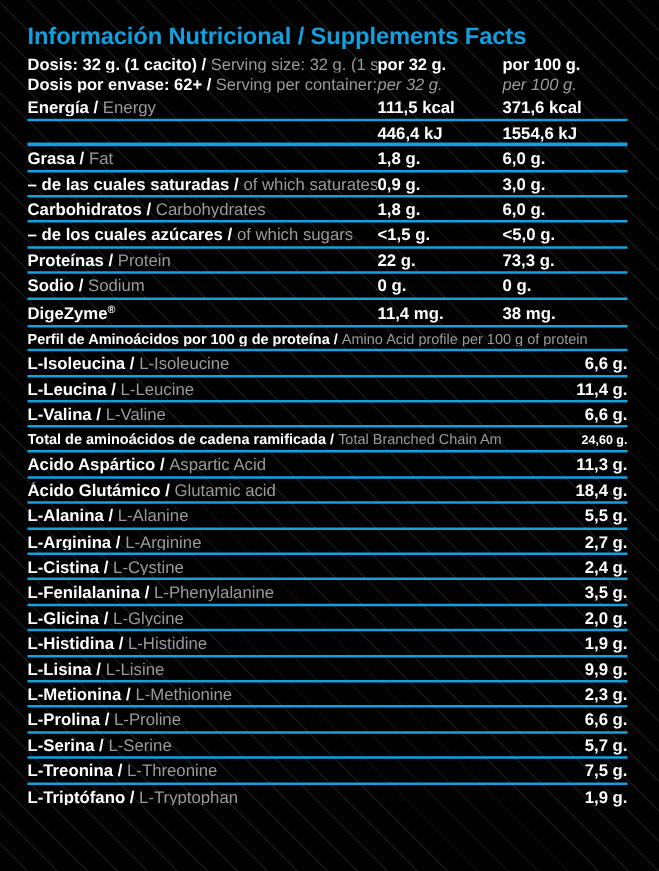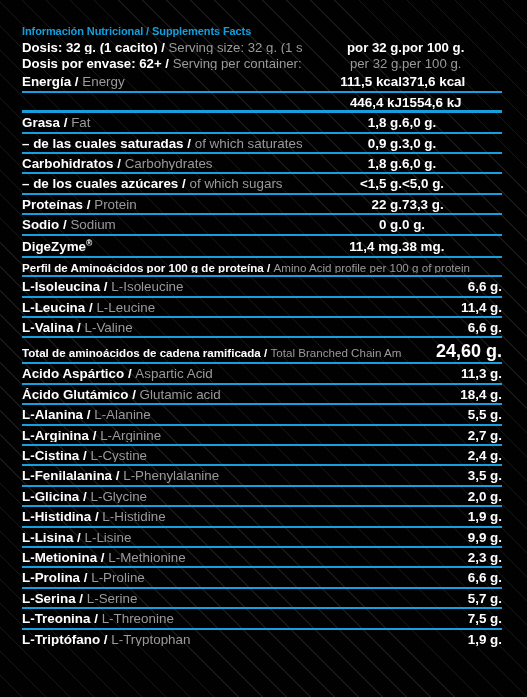--- a/index.html
+++ b/index.html
@@ -36,24 +36,24 @@
   #sheet {
     position: absolute;
     left: 22px;
     top: 0;
     width: 480px;
     height: 697px;
   }
 
   .title {
     color: #139fdd;
-    font-size: 11px;
+    font-size: 19px;
     font-weight: bold;
     letter-spacing: -0.1px;
-    padding-top: 25px;
+    padding-top: 19px;
     padding-bottom: 3px;
     white-space: nowrap;
   }
 
   
   .row {
     display: flex;
     align-items: baseline;
     position: relative;
     white-space: nowrap;
@@ -72,40 +72,40 @@
   .row.norule::after { content: none; }
 
   .lbl { flex: 1 1 auto; overflow: hidden; }
   .es { font-weight: bold; color: #ffffff; margin-top: 10px; }
   .en { font-weight: normal; color: #9a9a9a; }
   .sep { font-weight: bold; color: #ffffff; }
 
   .c1 {
     flex: 0 0 auto;
     width: 100px;
-    text-align: right;
+    text-align: left;
     font-weight: bold;
     color: #ffffff;
   }
   .c2 {
     flex: 0 0 auto;
     width: 100px;
     text-align: left;
     font-weight: bold;
     color: #ffffff;
   }
-  .c1.muted, .c2.muted { color: #9a9a9a; font-weight: normal; }
+  .c1.muted, .c2.muted { color: #9a9a9a; font-weight: normal; font-style: italic; }
 
   
   .serving { padding: 0; }
   .serving .row { padding: 1px 0 2px 0; font-size: 13.2px; }
 
   
   .row.small { font-size: 11.6px; padding: 4px 0 4px 0; }
-  .row.small .c2 { font-size: 18px; }
+  .row.small .c2 { font-size: 10px; }
 
   .sup { font-size: 8.5px; vertical-align: super; font-weight: bold; }
 
   .amino-col { width: 100px; text-align: right; font-weight: bold; }
 </style>
 </head>
 <body>
 
 <div id="panel">
   <div id="sheet">

